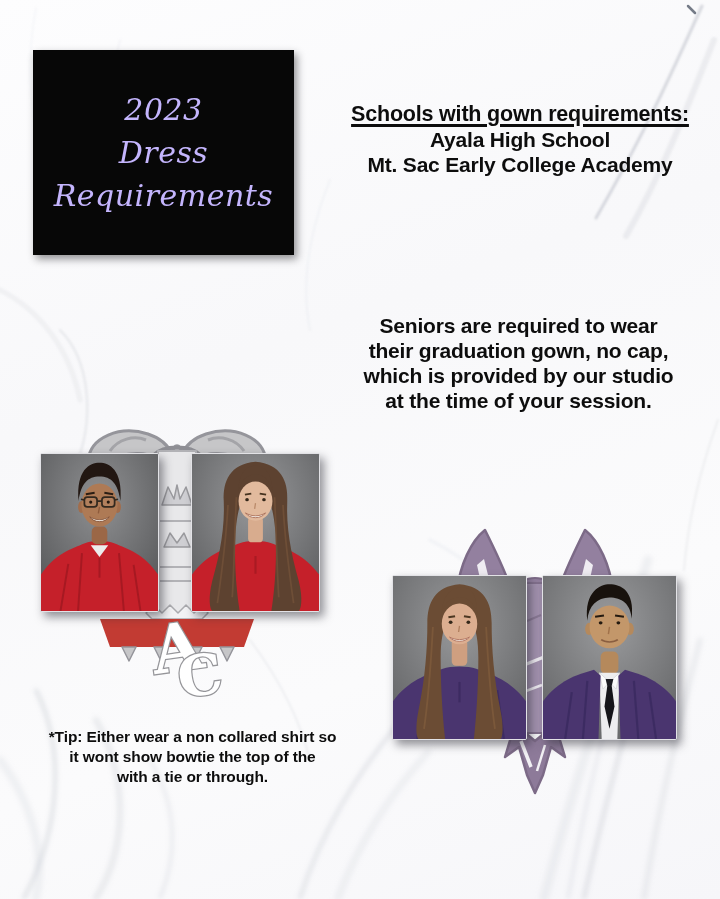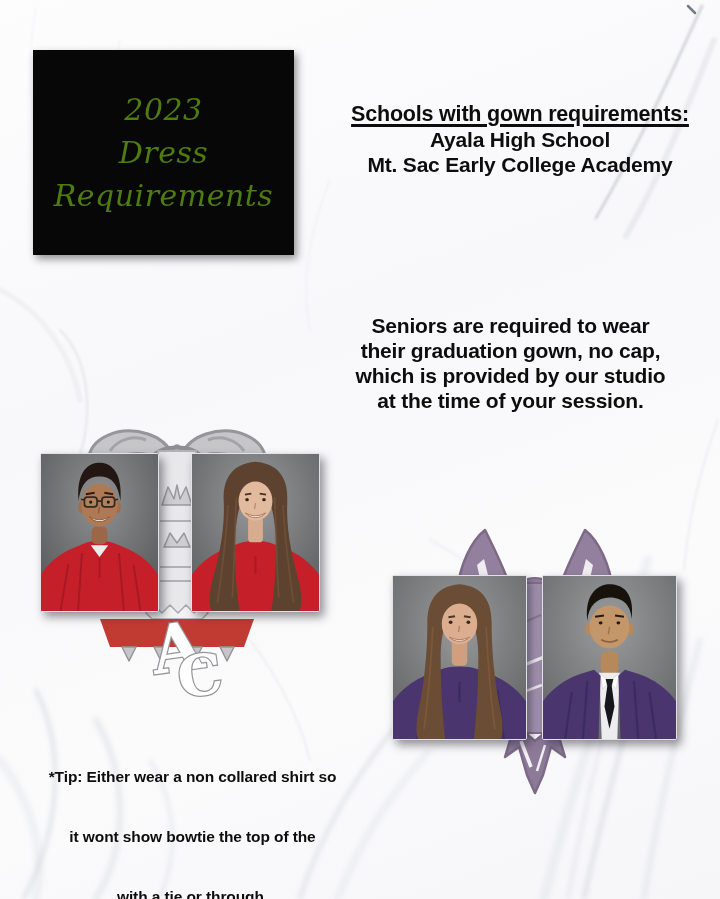--- a/index.html
+++ b/index.html
@@ -17,32 +17,32 @@
   }
   .photo svg{display:block;width:100%;height:100%;}
   .txt{z-index:3;text-align:center;}
   .title-card{
     z-index:3;left:33px;top:50px;width:261px;height:205px;background:#070707;
     box-shadow:3px 4px 8px rgba(20,20,25,0.45);
     display:flex;flex-direction:column;justify-content:center;align-items:center;
   }
   .title-line{
     font-family:"DejaVu Serif",serif;font-style:italic;font-size:30px;line-height:43px;
-    color:#4d7c0f;letter-spacing:0.5px;white-space:nowrap;
+    color:#c4b5fd;letter-spacing:0.5px;white-space:nowrap;
   }
   .schools-block{left:325px;top:101px;width:390px;}
   .schools-heading{
     font-weight:700;font-size:21.5px;line-height:26px;letter-spacing:-0.2px;
     text-decoration:underline;text-decoration-thickness:2.5px;text-underline-offset:3px;
   }
   .school-line{font-weight:700;font-size:21px;line-height:25px;letter-spacing:-0.2px;}
-  .notice-block{left:318px;top:313px;width:385px;}
+  .notice-block{left:326px;top:313px;width:385px;}
   .notice-line{font-weight:700;font-size:21px;line-height:25px;letter-spacing:-0.2px;}
   .tip-block{left:10px;top:727px;width:365px;}
-  .tip-line{font-weight:700;font-size:15.5px;line-height:20px;letter-spacing:-0.1px;margin-top:40px;}
+  .tip-line{font-weight:700;font-size:15.5px;line-height:20px;letter-spacing:-0.1px;}
 </style>
 </head>
 <body>
 
 <div class="page">
 
   <svg class="abs veins" width="720" height="899" viewBox="0 0 720 899">
     <g fill="none" stroke-linecap="round" filter="url(#vb1)">
       <path d="M702,6 C678,58 652,120 596,218" stroke="#aab0bb" stroke-width="3" opacity="0.45"></path>
       <path d="M714,40 C690,100 664,170 626,236" stroke="#b9bec8" stroke-width="6" opacity="0.22"></path>

